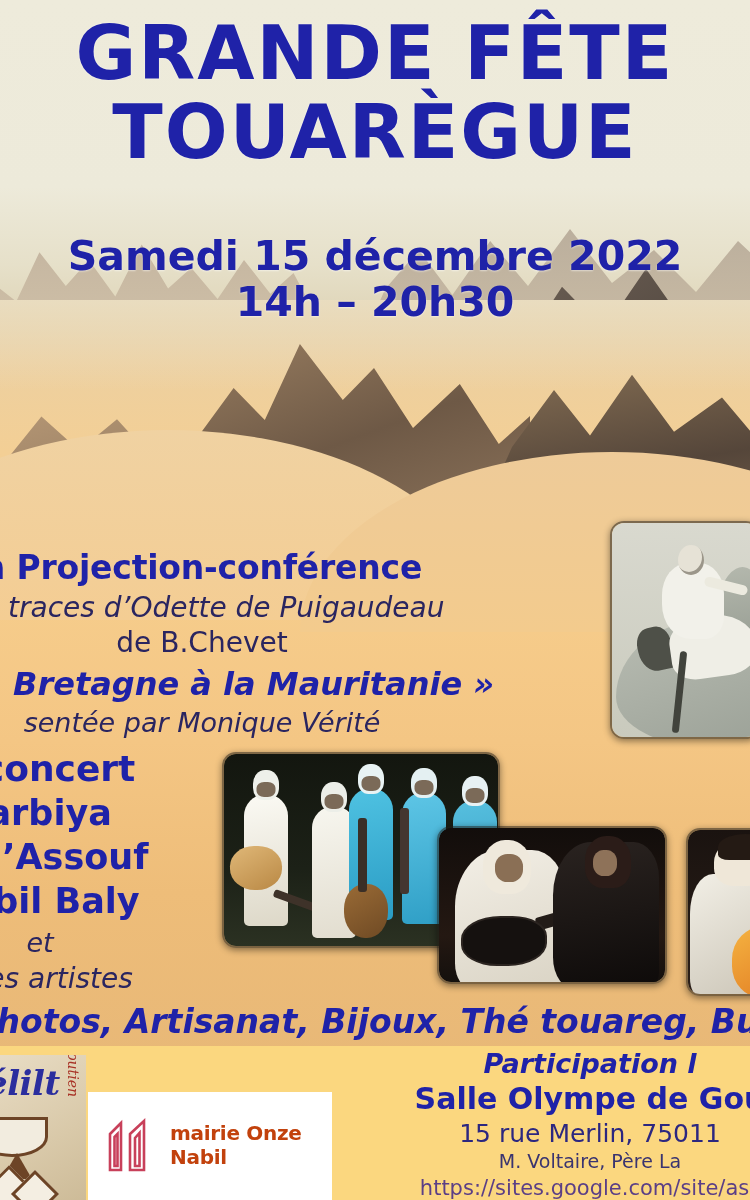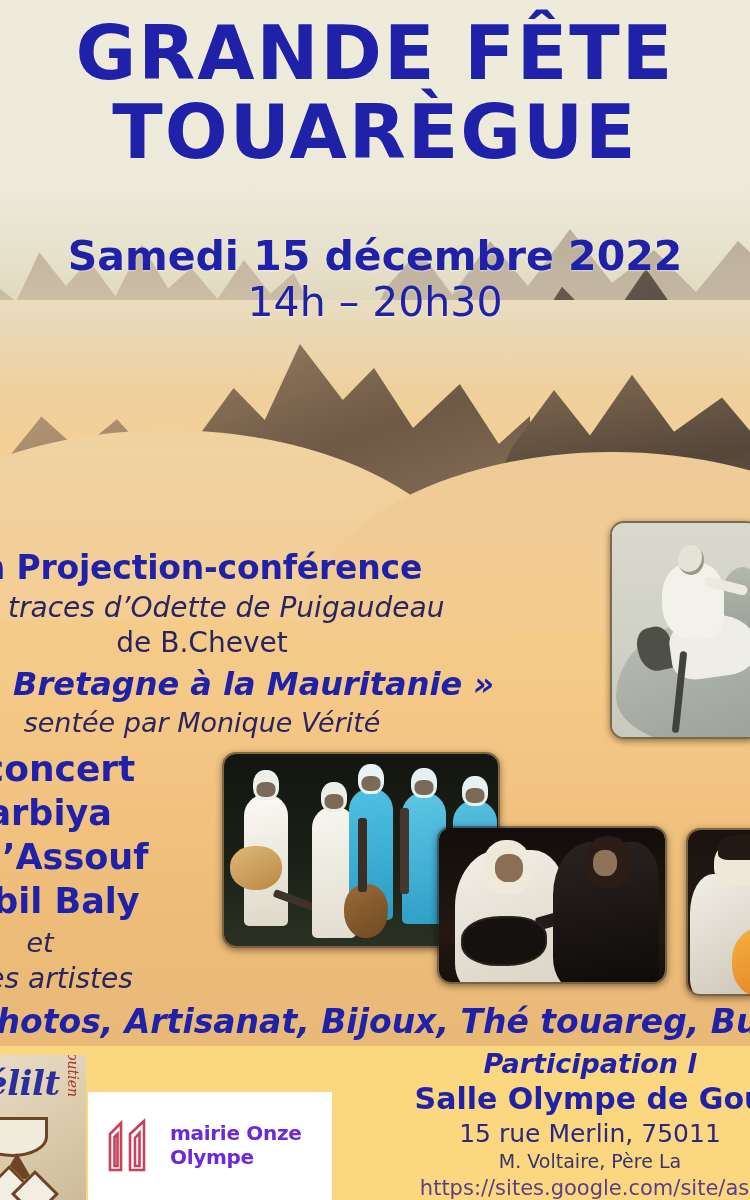--- a/index.html
+++ b/index.html
@@ -102,21 +102,21 @@
 
   .date-wrap {
     position: absolute; left: 0; top: 234px; width: 750px; text-align: center;
   }
   .date-l1 {
     color: #1f22a8; font-family: "DejaVu Sans", sans-serif; font-weight: 700;
     font-size: 41px; line-height: 1.08;
     text-shadow: 0 1px 2px rgba(255,255,255,.5);
   }
   .date-l2 {
-    color: #1f22a8; font-family: "DejaVu Sans", sans-serif; font-weight: 400;
+    color: #1f22a8; font-family: "DejaVu Sans", sans-serif; font-weight: 700;
     font-size: 41px; line-height: 1.1; margin-top: 2px;
     text-shadow: 0 1px 2px rgba(255,255,255,.5);
   }
 
   
   .conf {
     position: absolute; left: -118px; top: 548px; width: 640px; text-align: center;
     color: #201a7d;
   }
   .conf .ln1 {
@@ -282,21 +282,21 @@
     background: #f4eee2; border: 3px solid #6d4426; transform: rotate(45deg);
   }
 
   .logo-mairie {
     position: absolute; left: 88px; top: 1092px; width: 244px; height: 108px;
     background: #ffffff; display: flex; align-items: center; padding-left: 16px; gap: 14px;
   }
   .mairie-mark { width: 52px; height: 60px; flex: none; }
   .mairie-text {
     font-family: "DejaVu Sans", sans-serif; font-weight: 700; font-size: 20px;
-    color: #6d28d9; line-height: 1.18; letter-spacing: -.3px;
+    color: #c2410c; line-height: 1.18; letter-spacing: -.3px;
   }
 </style>
 </head>
 <body>
 
 <div id="poster">
 
   <div class="bg-sky"></div>
   <div class="ridge ridge-far-l"></div>
   <div class="ridge ridge-far-r"></div>
@@ -431,17 +431,17 @@
     <svg class="mairie-mark" viewBox="0 0 52 60">
       <g fill="none" stroke="#c8405a" stroke-width="2.6">
         <path d="M6 18 L17 7 L17 54 L6 54 Z"></path>
         <path d="M10.5 21 L13.5 18 L13.5 50 L10.5 50 Z"></path>
         <path d="M26 18 L40 5 L40 54 L26 54 Z"></path>
         <path d="M31 22 L35.5 17 L35.5 50 L31 50 Z"></path>
       </g>
     </svg>
     <div class="mairie-text">
       <div>mairie Onze</div>
-      <div>Olympe</div>
+      <div>Nabil</div>
     </div>
   </div>
 
 </div>
 
 </body></html>

